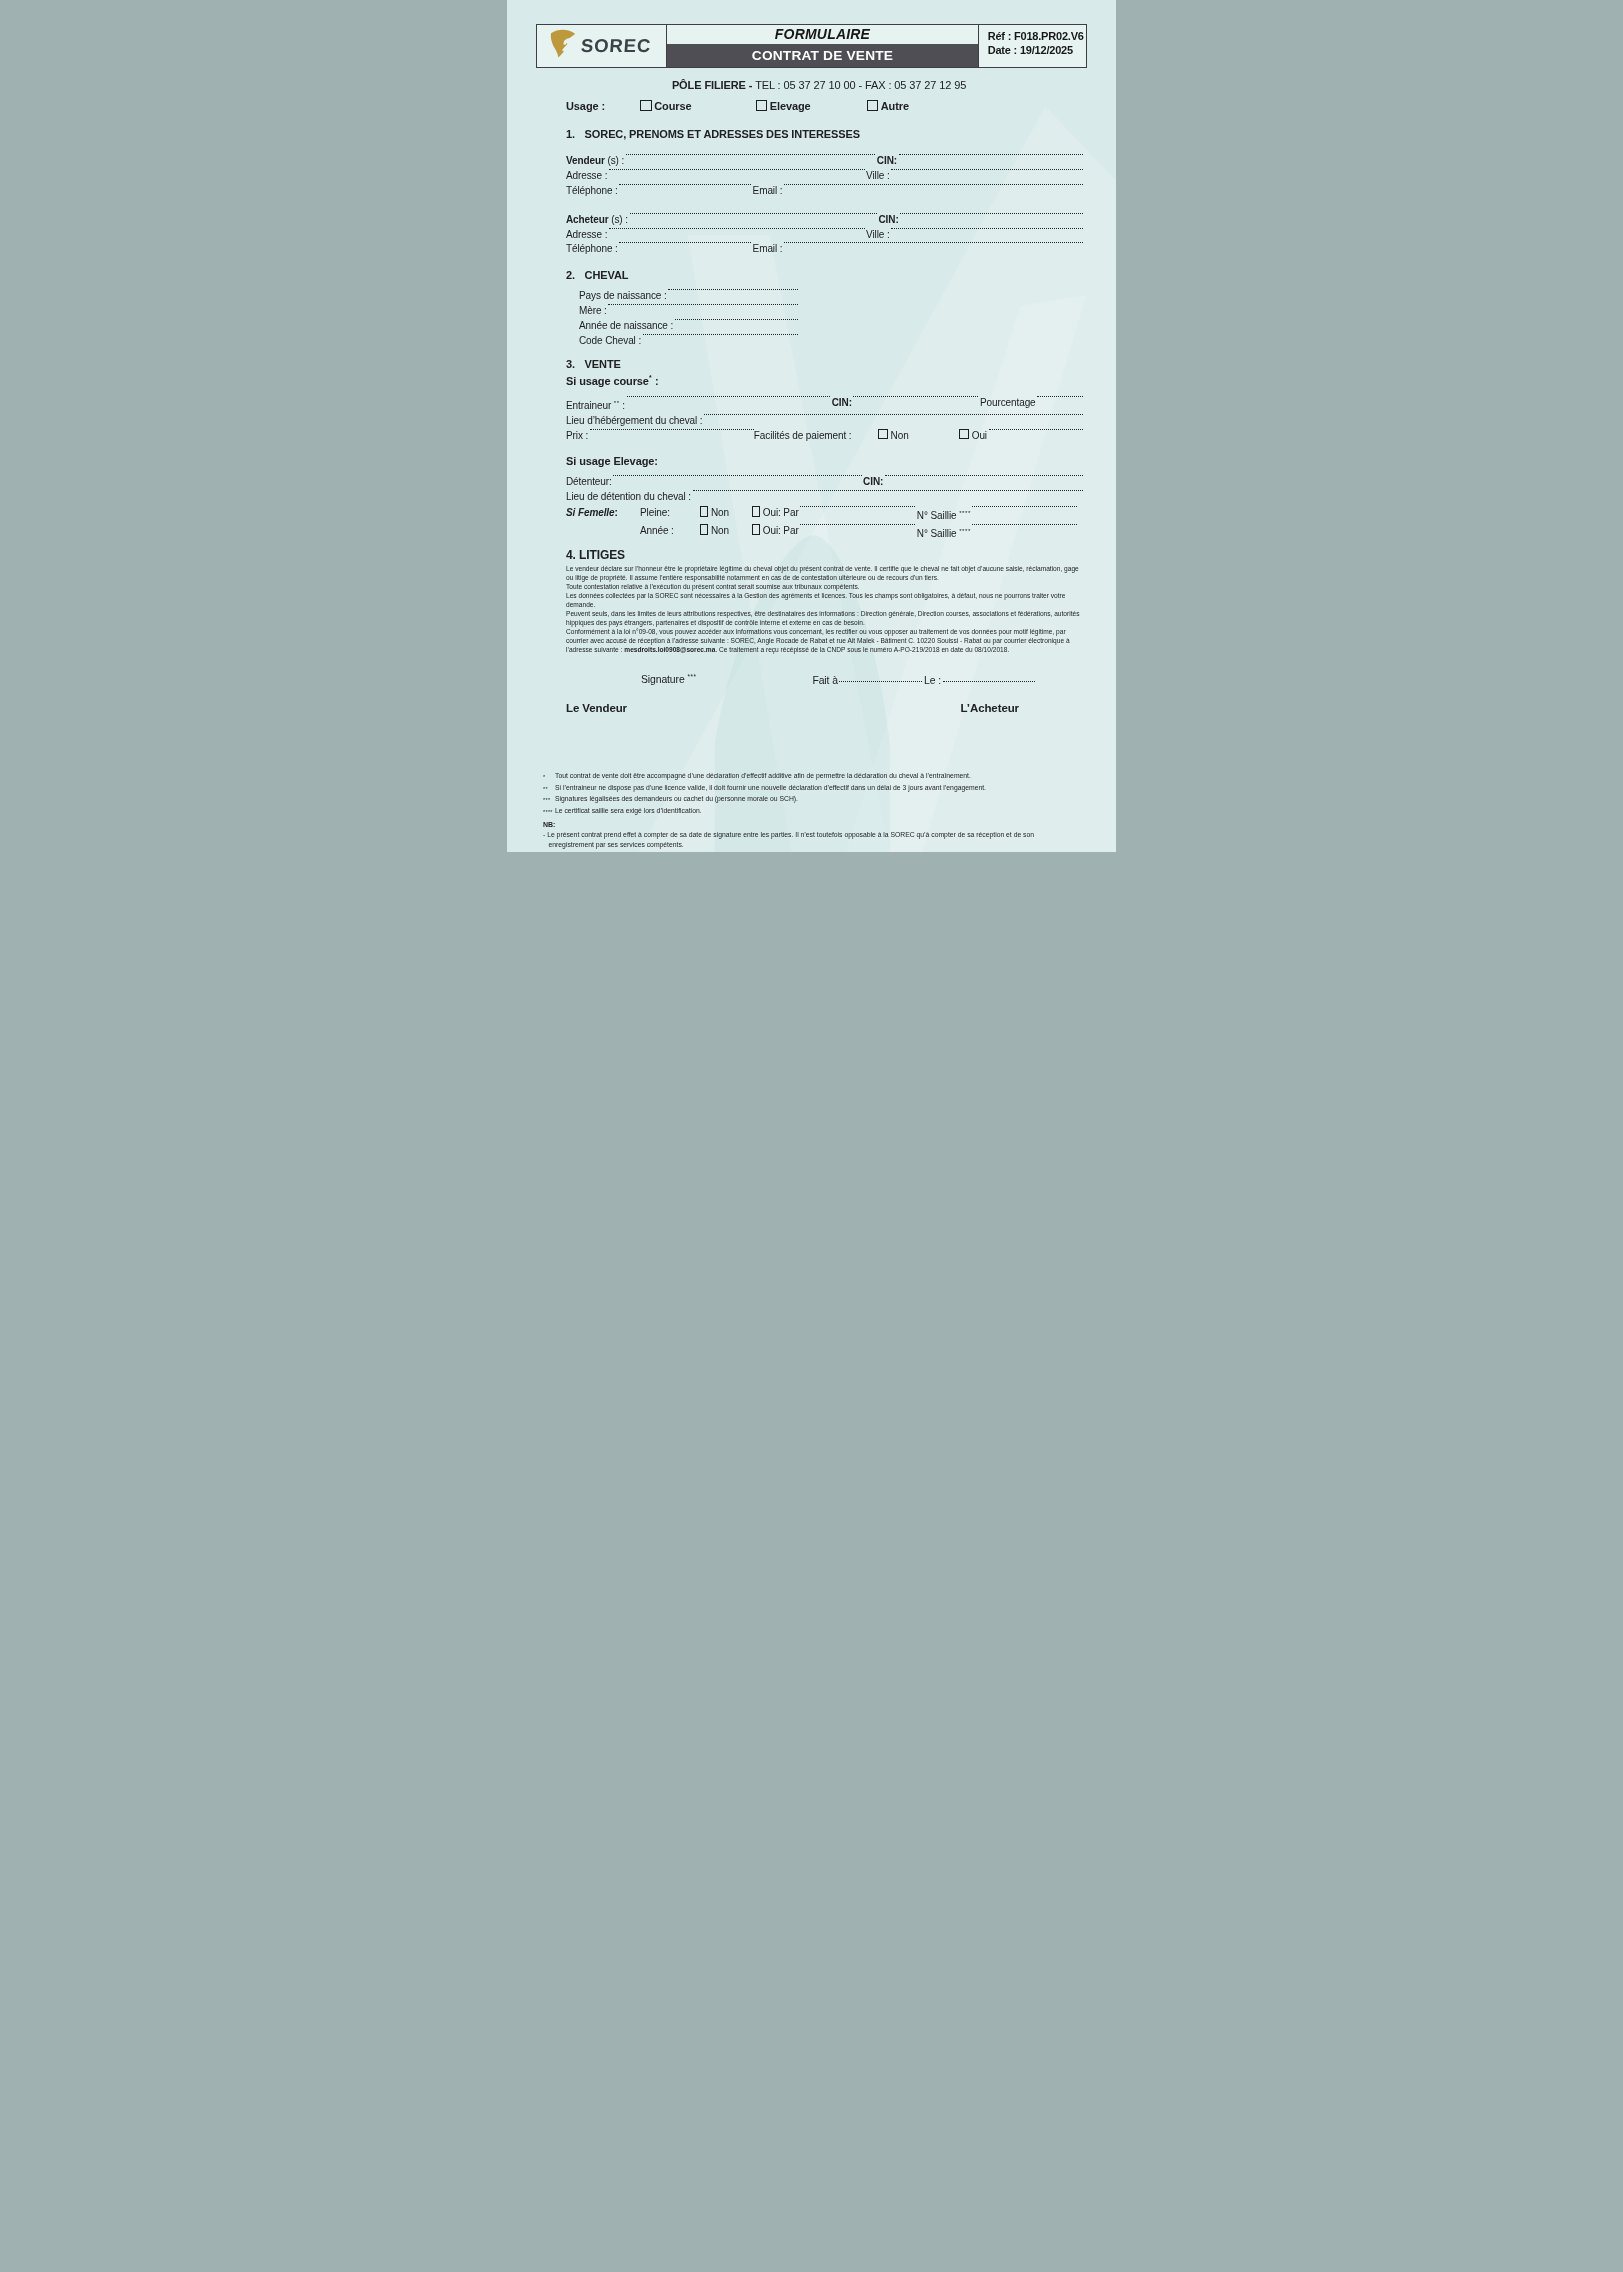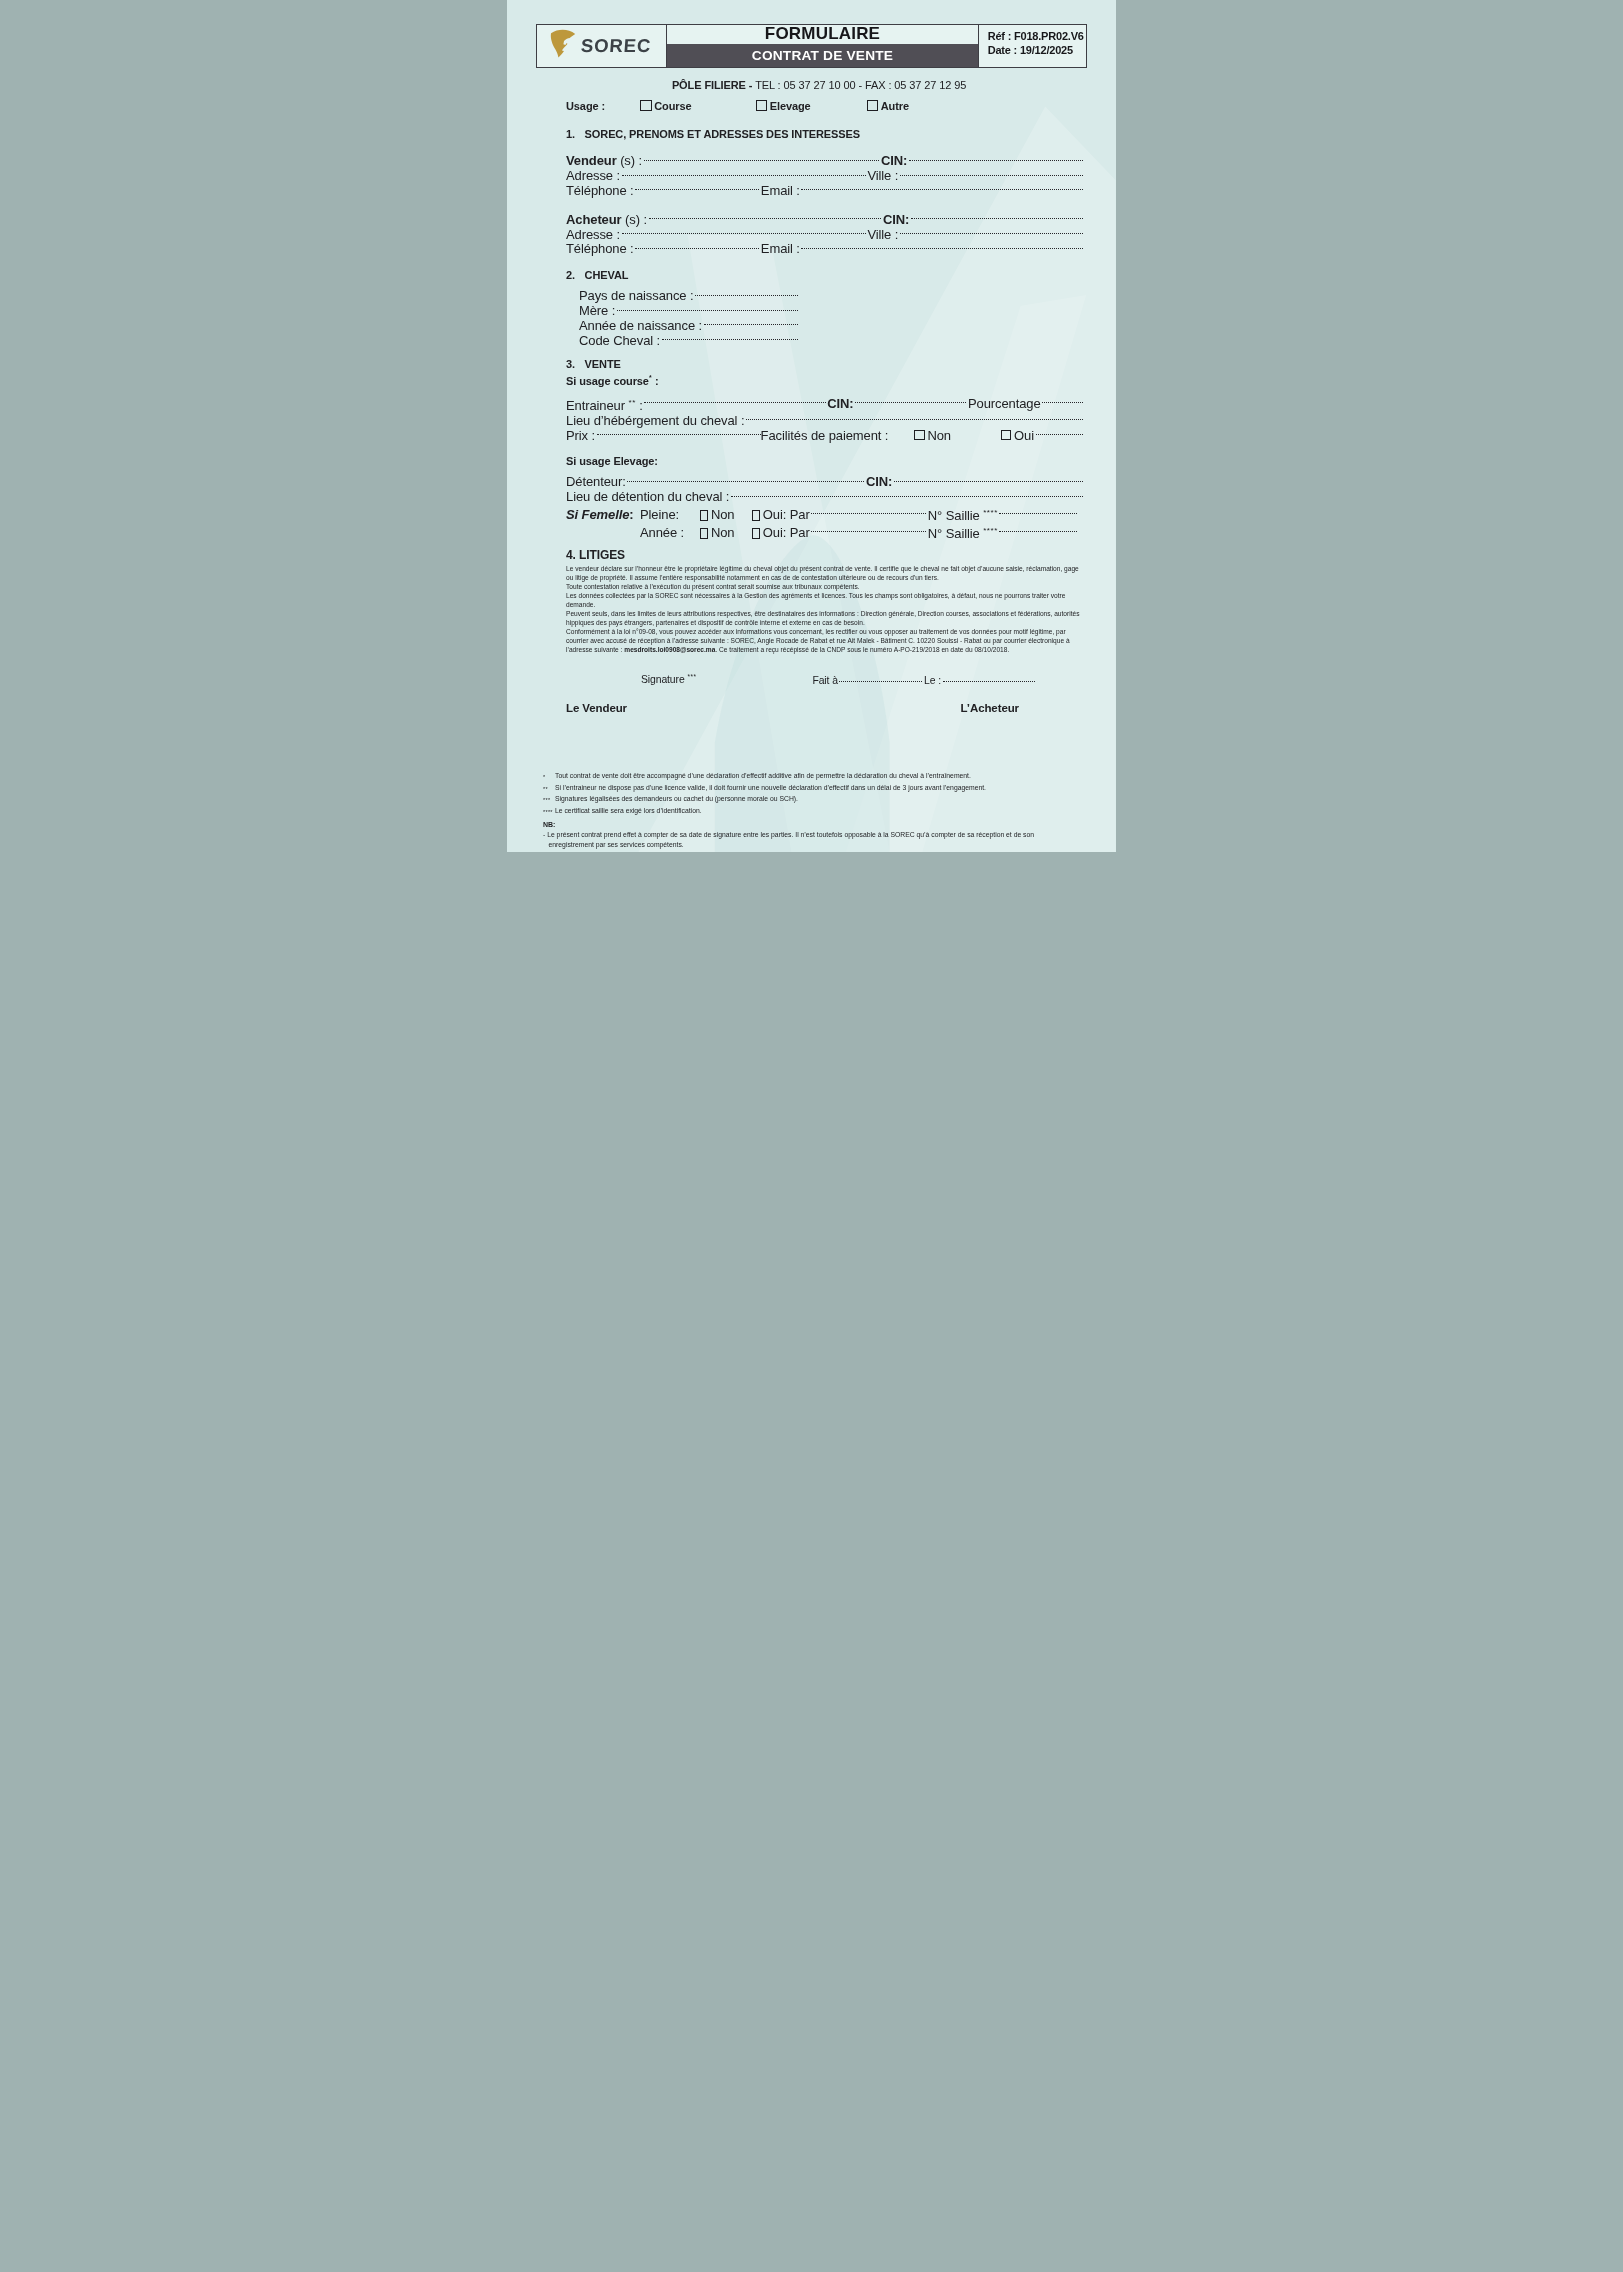--- a/index.html
+++ b/index.html
@@ -14,30 +14,30 @@
 
   
   .hdr{display:flex; margin:23.5px 29px 0 29px; height:44px; border:1.1px solid #3e3e44; box-sizing:border-box; background:#e6f3f1;}
   .hdr-logo{width:130px; border-right:1.1px solid #3e3e44; box-sizing:border-box; display:flex; align-items:center; padding-left:11px;}
   .hdr-mid{width:311px; display:flex; flex-direction:column; box-sizing:border-box;}
   .hdr-mid-top{height:19.7px; display:flex; align-items:center; justify-content:center;}
   .hdr-mid-bar{flex:1; background:#504e55; display:flex; align-items:center; justify-content:center;}
   .hdr-right{flex:1; border-left:1.1px solid #3e3e44; box-sizing:border-box; padding:4.4px 0 0 8.7px;}
   .brand-glyph{width:32px; height:29.5px; margin-right:1.1px; margin-top:-5.5px;}
   .brand-text{font-size:18.6px; font-weight:bold; color:#3c4247; letter-spacing:0.8px; transform:skewX(-4deg);}
-  .t-formulaire{font-size:17px; font-weight:bold; letter-spacing:0.2px; color:#17171a;}
+  .t-formulaire{font-size:14px; font-weight:bold; letter-spacing:0.2px; color:#17171a;font-style:italic;}
   .t-title{font-size:13.7px; font-weight:bold; color:#ffffff; letter-spacing:0.2px;}
   .t-ref{font-size:11px; font-weight:bold; line-height:14px; color:#17171a; letter-spacing:-0.2px;}
 
   .pole{margin-top:11px; text-align:center; font-size:11px; transform:translateX(7.6px);}
   .pole b{font-weight:bold;}
 
   
   .body{padding:0 31px 0 59px;}
-  .row{display:flex; align-items:center; font-size:13px; line-height:14.8px; white-space:nowrap;}
+  .row{display:flex; align-items:flex-start; font-size:10px; line-height:14.8px; white-space:nowrap;}
   .dots{flex:1; border-bottom:1.4px dotted #26262a; margin:0 1.6px 3.3px 1.6px; min-width:6.6px;}
   .dots.fixed{flex:none;}
   b.lbl{font-weight:bold;}
   .sup{vertical-align:super; font-size:62%; letter-spacing:0.5px;}
   .cb{display:inline-block; width:10.4px; height:10.4px; border:1.4px solid #1e1e22; box-sizing:border-box; background:transparent; margin:0 2.7px 1.6px 0; flex:none;}
   .cb.big{width:11.5px; height:11.5px;}
   .cb.tall{width:8.2px; height:11px; margin-bottom:-1.1px;}
 
   .sec-h{font-size:11px; font-weight:bold; display:flex;}
   .sec-h .num{width:18.6px; flex:none;}

